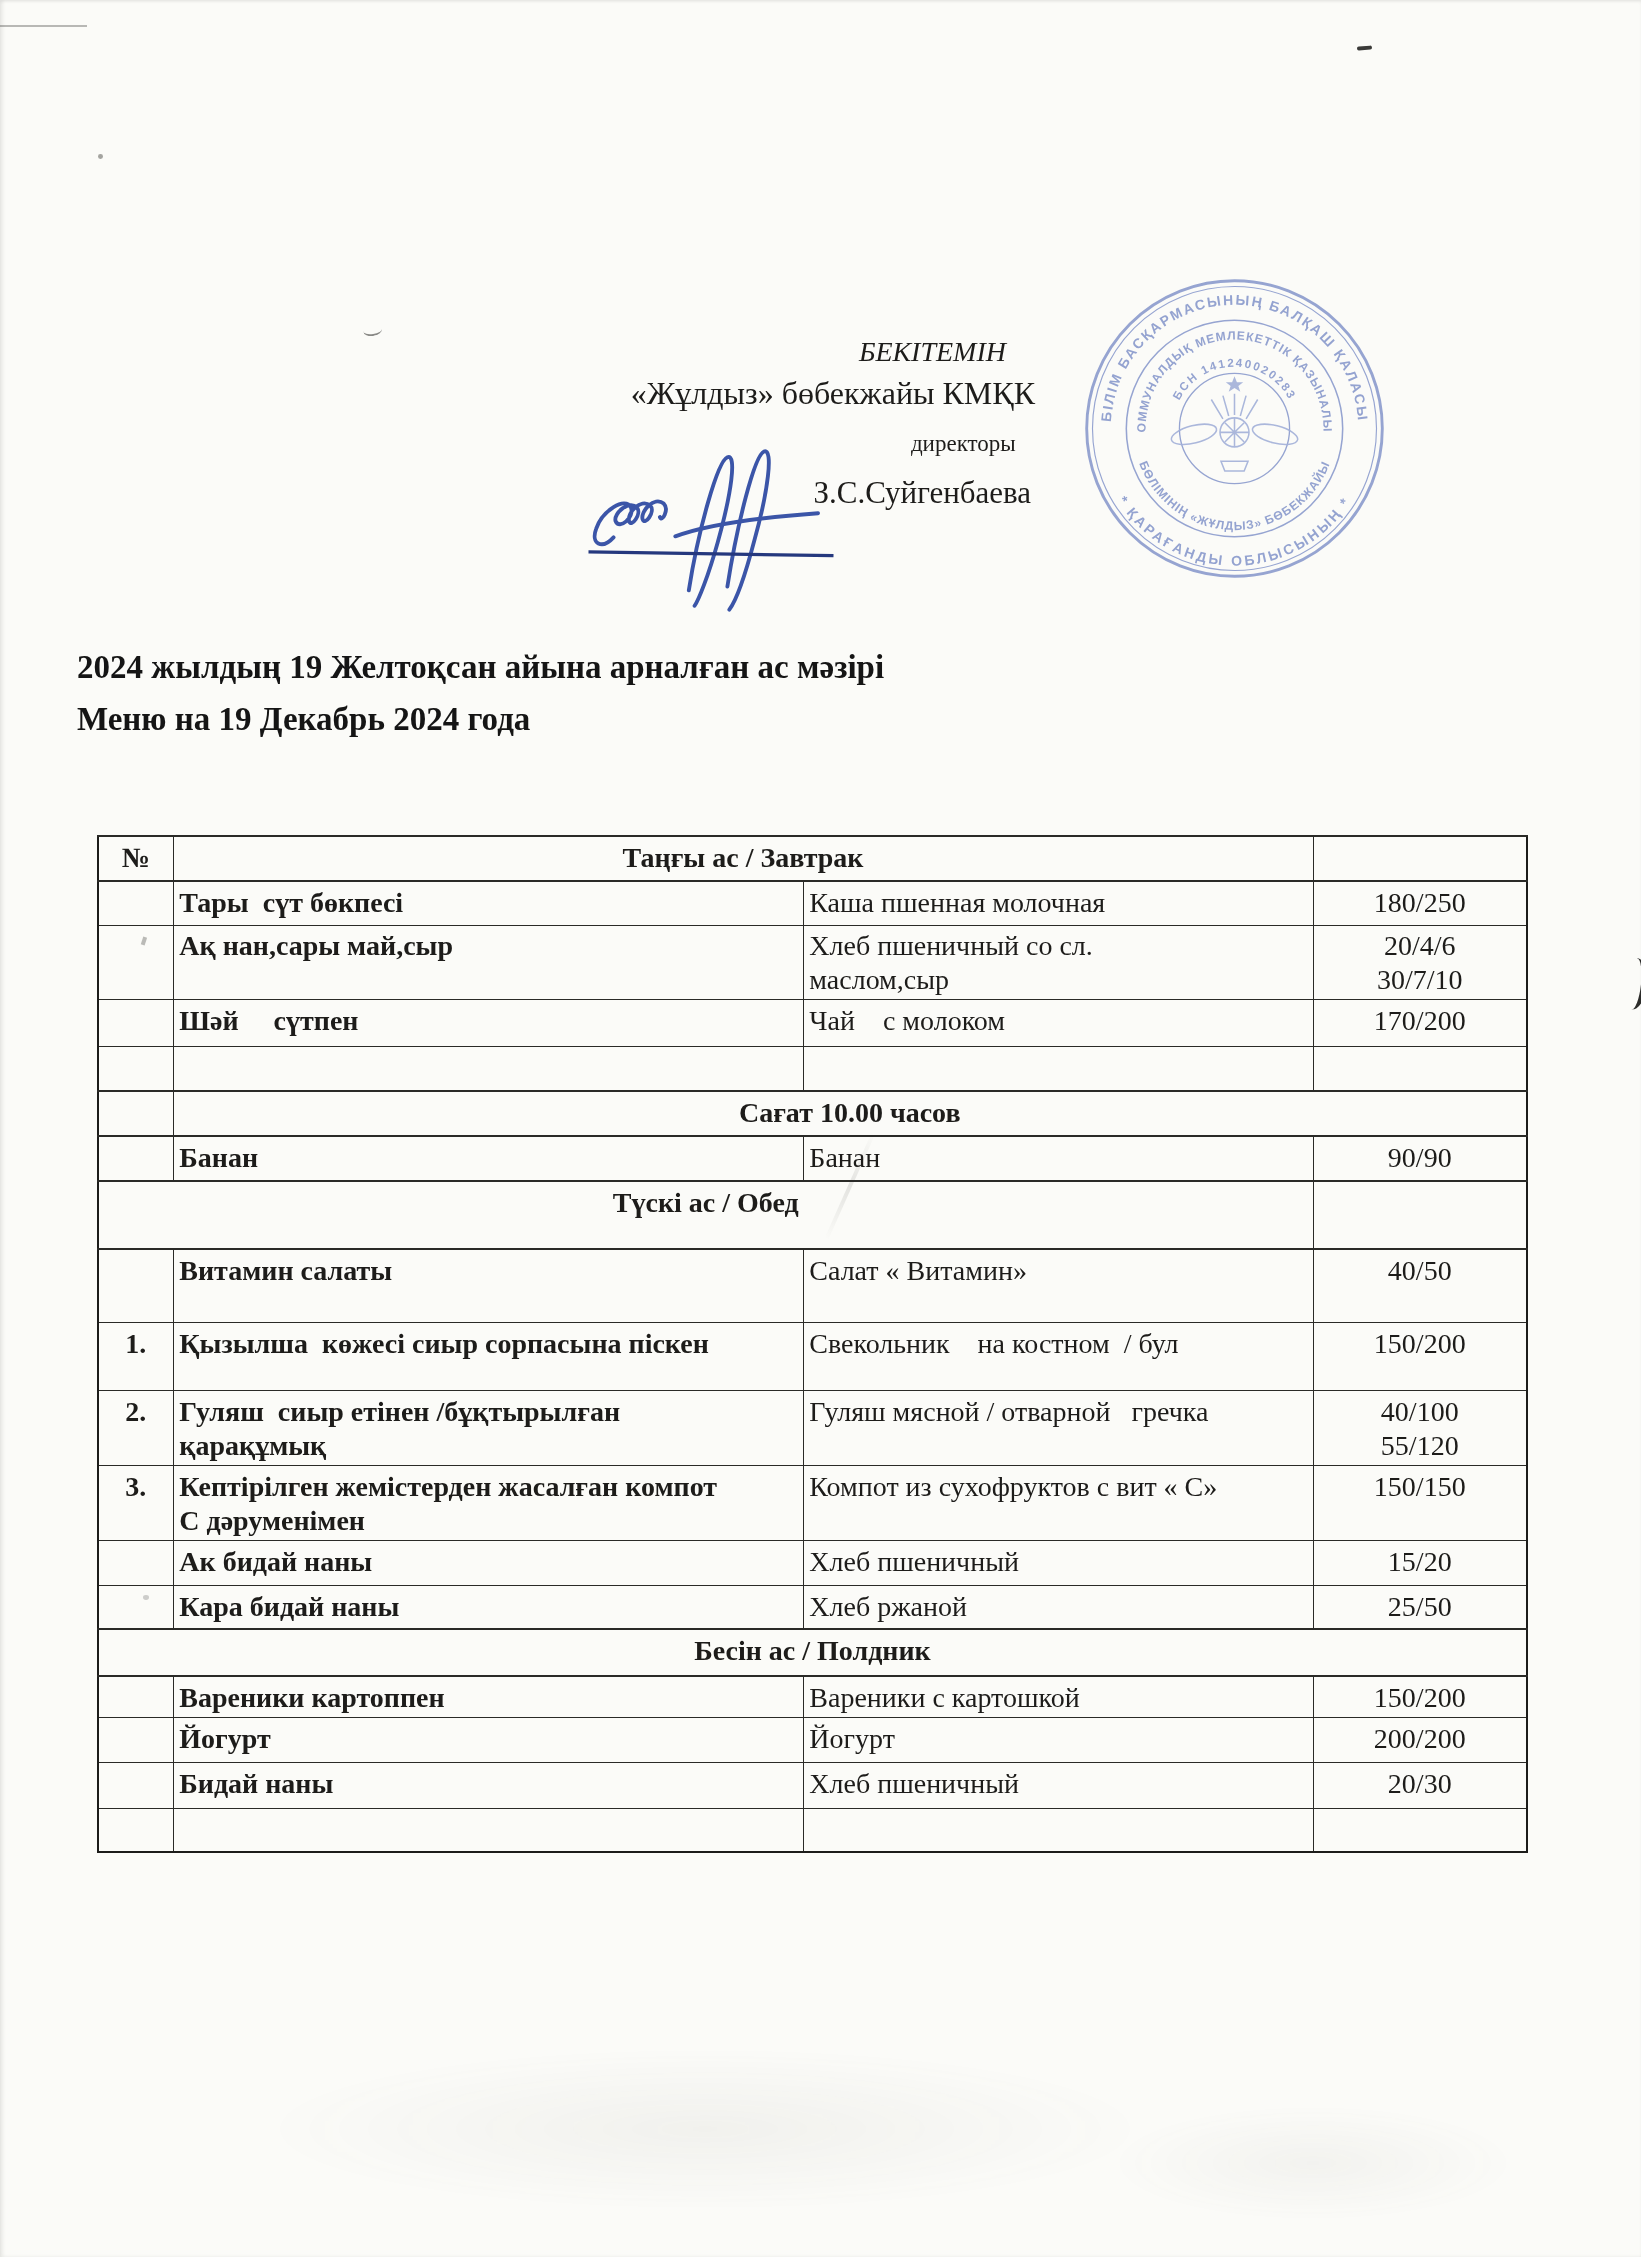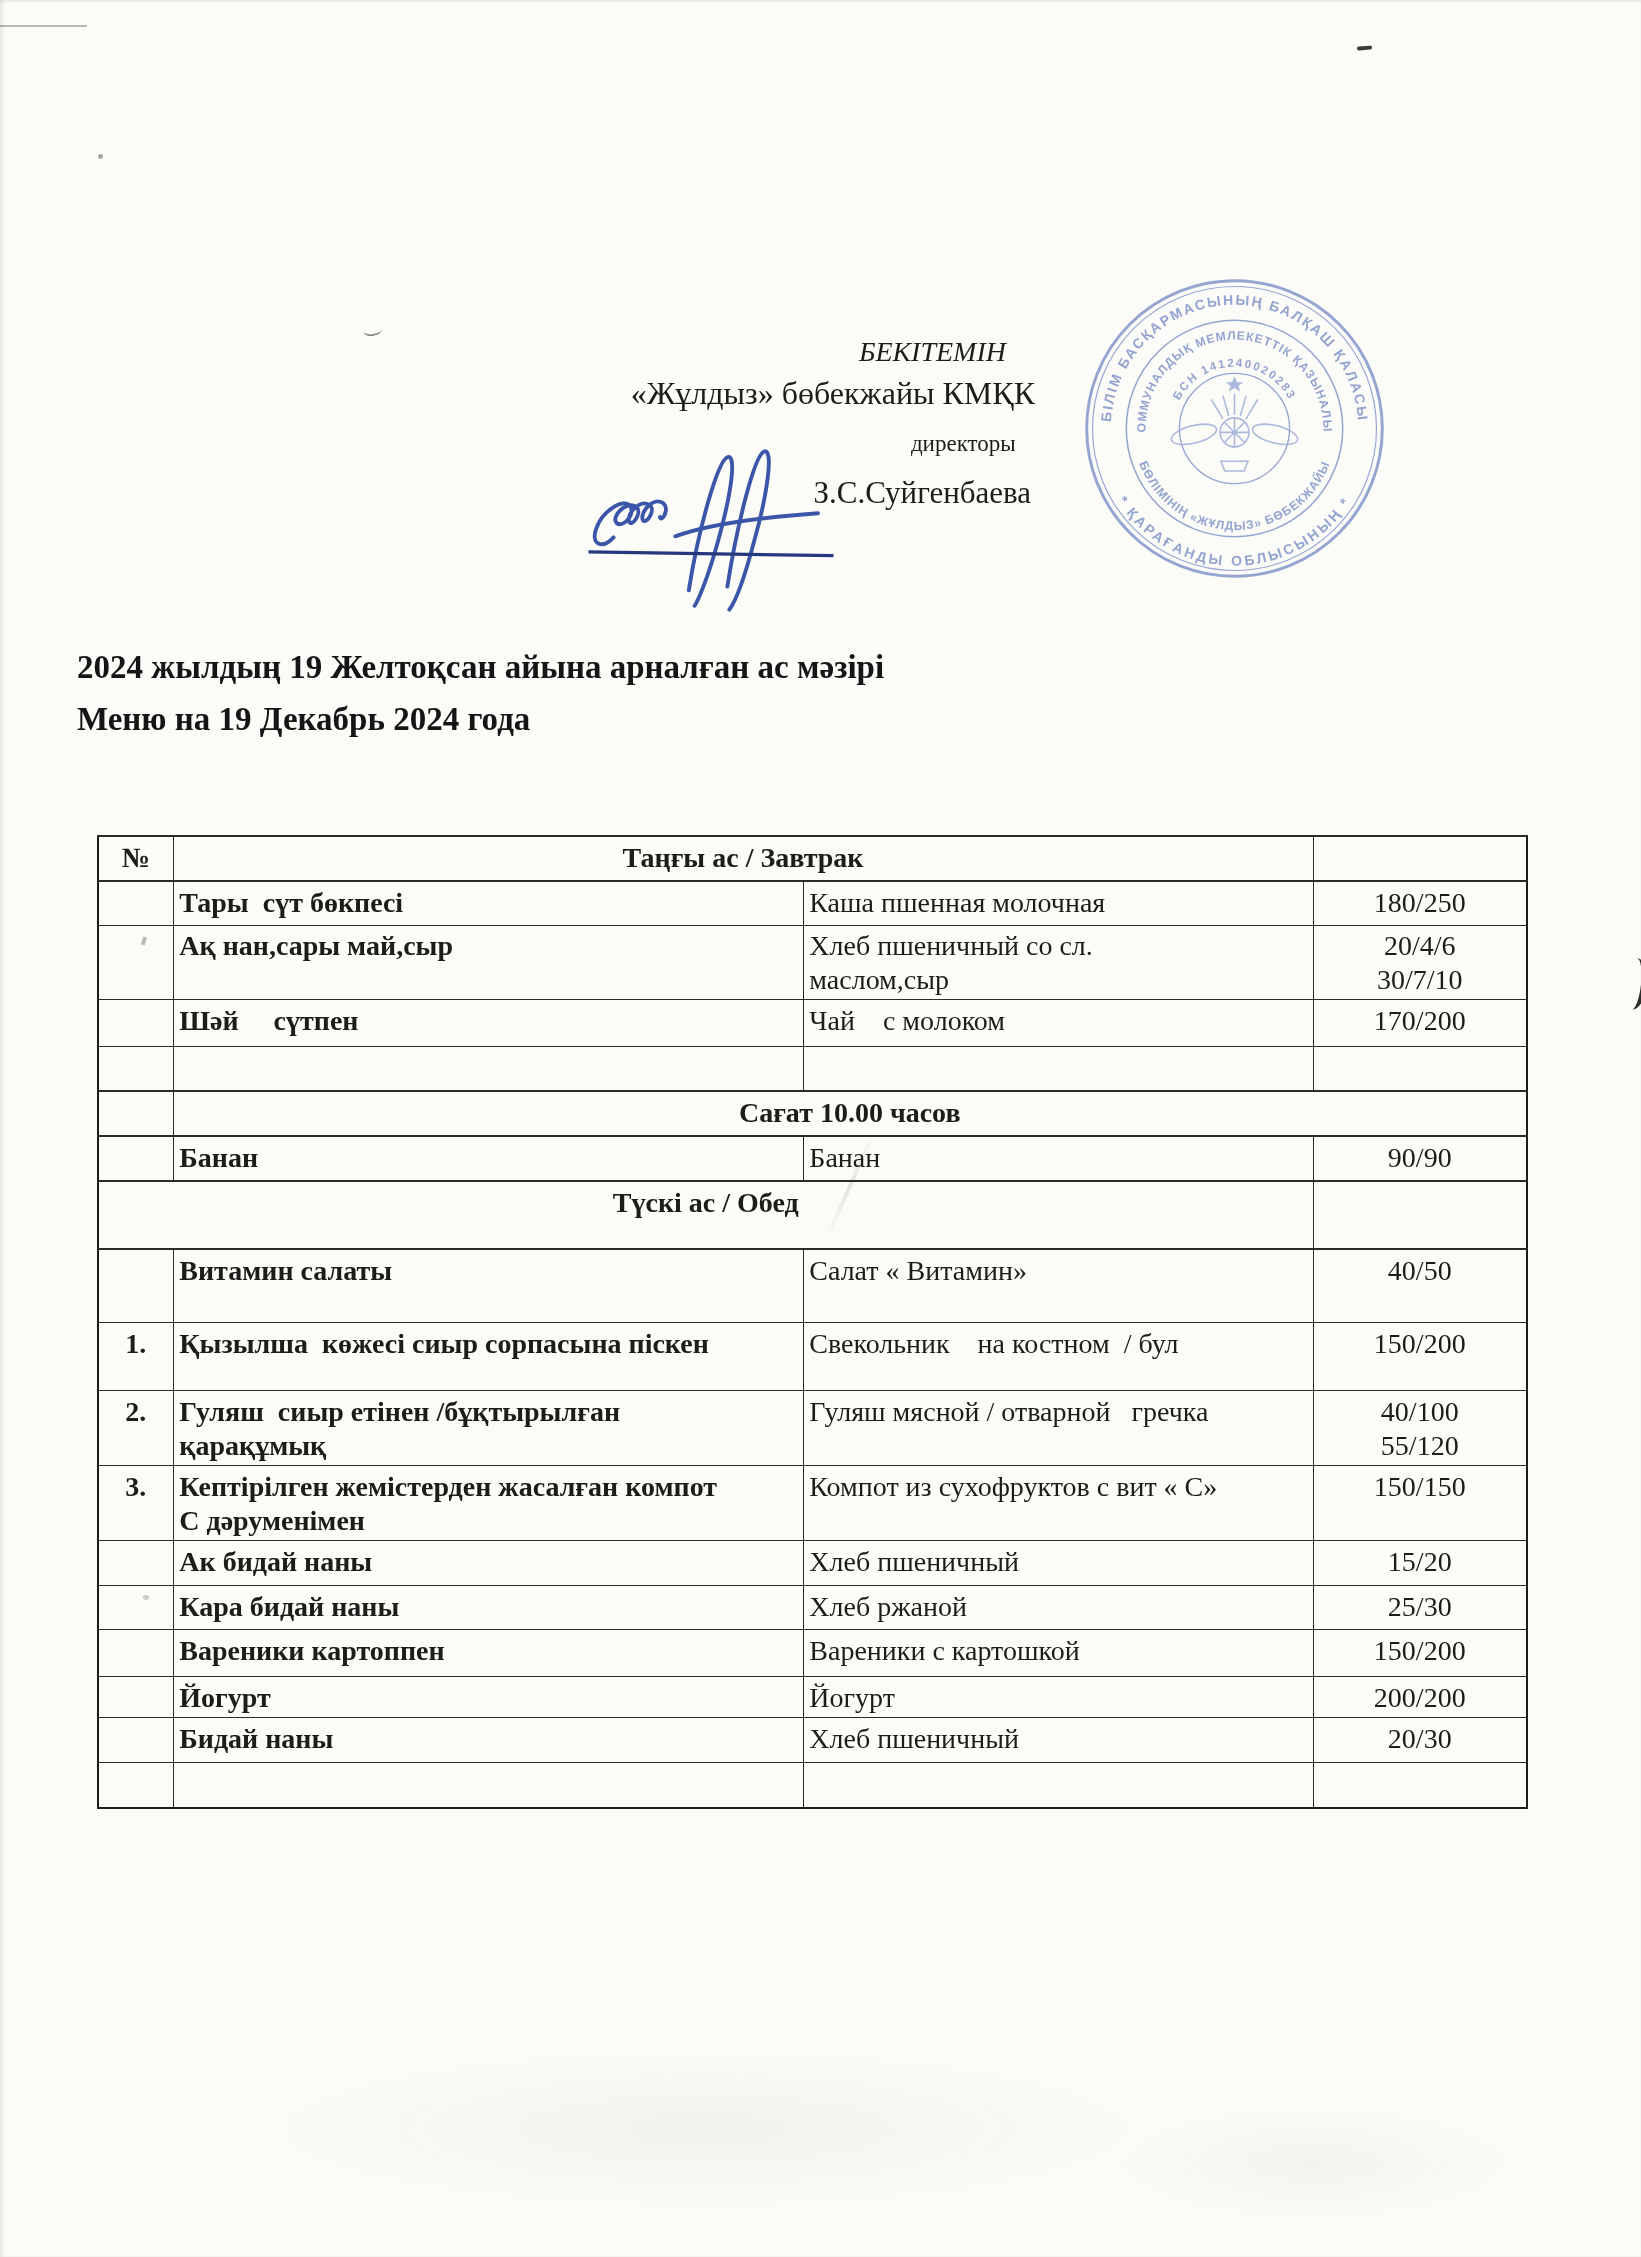--- a/index.html
+++ b/index.html
@@ -226,21 +226,24 @@
         <tr>
           <td class="no"></td>
           <td class="kk">Ак бидай наны</td>
           <td class="ru">Хлеб пшеничный</td>
           <td class="portion">15/20</td>
         </tr>
         <tr>
           <td class="no"></td>
           <td class="kk">Кара бидай наны</td>
           <td class="ru">Хлеб ржаной</td>
-          <td class="portion">25/30</td>
+          <td class="portion">25/50</td>
+        </tr>
+        <tr class="rule">
+          <td class="section" colspan="4">Бесін ас / Полдник</td>
         </tr>
         <tr>
           <td class="no"></td>
           <td class="kk">Вареники картоппен</td>
           <td class="ru">Вареники с картошкой</td>
           <td class="portion">150/200</td>
         </tr>
         <tr>
           <td class="no"></td>
           <td class="kk">Йогурт</td>

